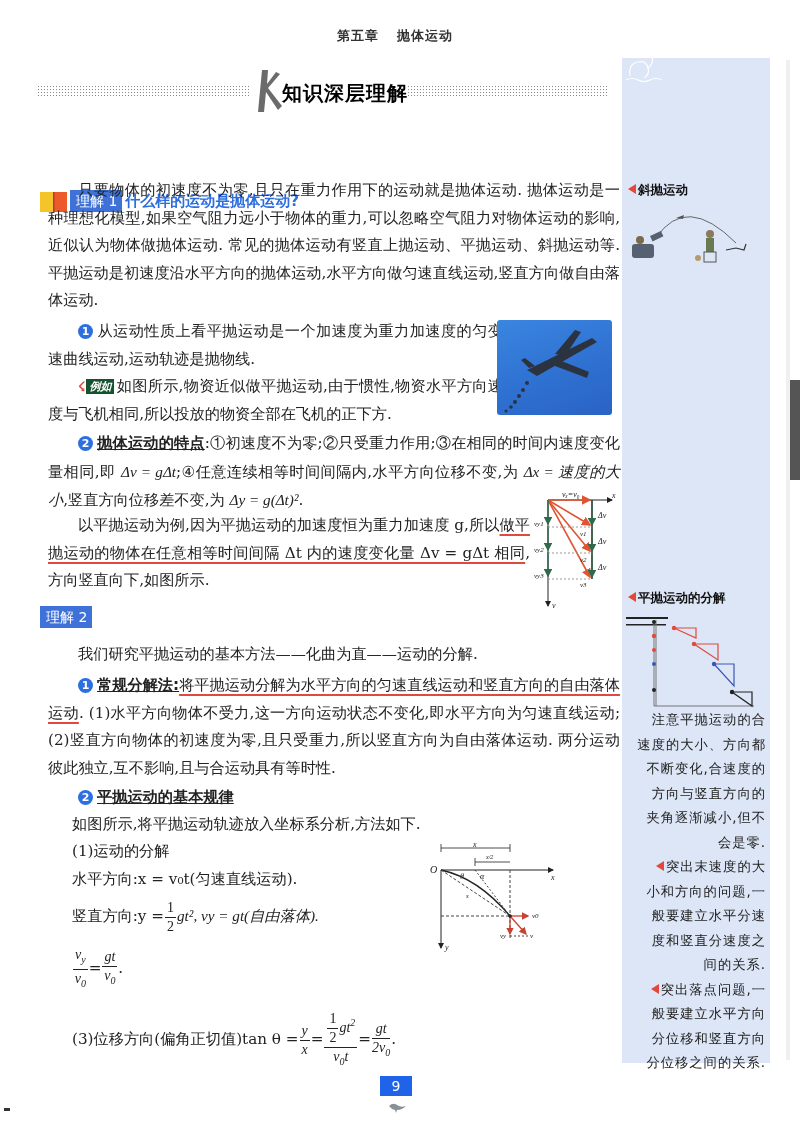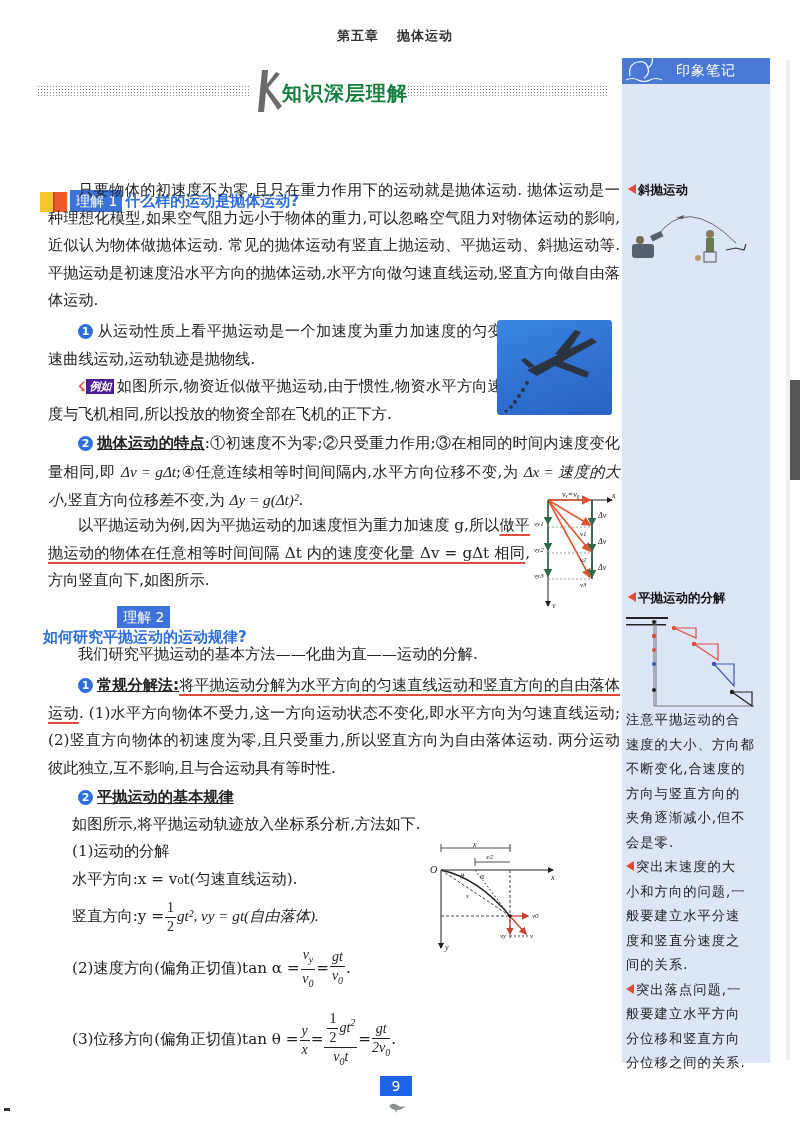--- a/index.html
+++ b/index.html
@@ -10,49 +10,49 @@
     font-family: "DejaVu Sans", sans-serif; font-weight: bold; font-size: 13px; color: #333; letter-spacing: 1px; }
   .running-head span + span { margin-left: 18px; }
   .dotline { position: absolute; height: 10px;
     background-image: repeating-linear-gradient(to right, #888 0 1px, transparent 1px 3px);
     -webkit-mask: repeating-linear-gradient(to bottom, #000 0 1px, transparent 1px 3px);
     mask: repeating-linear-gradient(to bottom, #000 0 1px, transparent 1px 3px); }
   .dotline.left { left: 38px; top: 86px; width: 212px; }
   .dotline.right { left: 408px; top: 86px; width: 200px; }
   .banner-k { position: absolute; left: 252px; top: 68px; width: 30px; height: 46px; }
   .banner-title { position: absolute; left: 282px; top: 80px; font-family: Liberation Sans, sans-serif;
-    font-weight: bold; font-size: 20px; color: #15803d; letter-spacing: 1px; }
+    font-weight: bold; font-size: 20px; color: #000000; letter-spacing: 1px; }
 
   
   .sidebar { position: absolute; left: 622px; top: 58px; width: 148px; height: 1005px; background: #dde6f6; }
   .sidebar-head { position: absolute; left: 0; top: 0; width: 148px; height: 26px; background: #4a78d6; }
   .sidebar-head-title { position: absolute; left: 54px; top: 4px; color: #fff; font-family: "DejaVu Sans", sans-serif; font-size: 14px; letter-spacing: 1px; }
   .elephant-icon { position: absolute; left: 2px; top: -8px; width: 40px; height: 34px; }
   .sb-label { position: absolute; left: 6px; font-family: "DejaVu Sans", sans-serif; font-weight: bold; font-size: 12.5px; color: #111; }
   .tri { display: inline-block; width: 0; height: 0; border-top: 5px solid transparent; border-bottom: 5px solid transparent;
     border-right: 8px solid #e4483a; margin-right: 2px; vertical-align: 0px; }
-  .sb-text { position: absolute; left: 4px; width: 140px; font-family: "DejaVu Sans", sans-serif; font-size: 13.3px; line-height: 24.5px; color: #222; letter-spacing: 1px; }
+  .sb-text { position: absolute; left: 4px; width: 140px; font-family: "DejaVu Sans", sans-serif; font-size: 13.3px; line-height: 24.5px; color: #222; letter-spacing: 1px; text-align: right; }
   .sb-text p { margin: 0; }
   .right-strip { position: absolute; left: 790px; top: 380px; width: 10px; height: 100px; background: #555; }
   .right-strip-top { position: absolute; left: 786px; top: 60px; width: 4px; height: 1000px; background: #f0f0f0; }
 
   
   .heading { position: absolute; left: 40px; height: 22px; display: flex; align-items: center; }
   .book-icon { width: 28px; height: 22px; position: relative; margin-right: 2px; }
   .heading-tag { background: #3f72d8; color: #fff; font-family: "DejaVu Sans", sans-serif; font-size: 14px; height: 22px; line-height: 22px; padding: 0 5px 0 6px; }
   .heading-title { color: #2e6fe0; font-family: "DejaVu Sans", sans-serif; font-weight: bold; font-size: 15px; margin-left: 3px; }
 
   .para { position: absolute; left: 48px; width: 572px; font-size: 15.2px; line-height: 27.5px; color: #222; text-align: justify; }
   .para .indent { display: inline-block; width: 30px; }
   .num-badge { display: inline-block; width: 15px; height: 15px; border-radius: 50%; background: #2e6fe0; color: #fff;
     font-family: "DejaVu Sans", sans-serif; font-weight: bold; font-size: 11px; line-height: 15px; text-align: center; vertical-align: 1px; margin-right: 4px; }
   .bold-sans { font-family: "DejaVu Sans", sans-serif; font-weight: bold; text-decoration: underline; }
   .ul-red { text-decoration: underline; text-decoration-color: #e04a3c; text-underline-offset: 4px; text-decoration-thickness: 1.5px; }
   .it { font-style: italic; font-family: "Liberation Serif", serif; }
-  .example-tag { display: inline-block; background: #4c1d95; color: #fff; font-family: "DejaVu Sans", sans-serif; font-weight: bold; font-style: italic;
+  .example-tag { display: inline-block; background: #14532d; color: #fff; font-family: "DejaVu Sans", sans-serif; font-weight: bold; font-style: italic;
     font-size: 11px; height: 15px; line-height: 15px; padding: 0 3px; vertical-align: 1px; margin-right: 2px; }
   .runner { display: inline-block; color: #e04a3c; font-weight: bold; font-size: 13px; margin-right: 1px; }
 
   .photo-plane { position: absolute; left: 497px; top: 320px; width: 115px; height: 95px; background: linear-gradient(160deg, #3a86e0, #2e6fd0 60%, #2a63c4); border-radius: 3px; }
 
   .math { font-family: "Liberation Serif", serif; }
   .frac { display: inline-block; vertical-align: middle; text-align: center; margin: 0 1px; }
   .frac .num { display: block; border-bottom: 1px solid #222; padding: 0 2px; line-height: 18px; font-size: 14px; }
   .frac .den { display: block; line-height: 18px; font-size: 14px; }
   sub, sup { font-size: 10px; }
@@ -165,21 +165,20 @@
   <text x="68" y="82" font-size="8" font-style="italic" fill="#222" font-family="Liberation Serif, serif">Δv</text>
 </svg>
 
 <div class="heading" style="top:606px;flex-direction:column;">
   <svg class="book-icon" viewBox="0 0 28 22">
     <rect x="0" y="2" width="13" height="20" fill="#f4c52b"></rect>
     <rect x="14" y="2" width="13" height="20" fill="#ec5a2a"></rect>
     <rect x="13" y="2" width="1.5" height="20" fill="#b33"></rect>
   </svg>
   <span class="heading-tag">理解 2</span>
-  <span class="heading-title">如何研究平抛运动的运动规律?</span>
 </div>
 
 <div class="para" style="top:641px;">
   <span class="indent"></span><span>我们研究平抛运动的基本方法——化曲为直——运动的分解.</span>
 </div>
 
 <div class="para" style="top:672px;">
   <span class="indent"></span><span class="num-badge">1</span><span class="bold-sans">常规分解法</span><span class="bold-sans">:</span><span class="ul-red">将平抛运动分解为水平方向的匀速直线运动和竖直方向的自由落体运动</span><span>. (1)水平方向物体不受力,这一方向运动状态不变化,即水平方向为匀速直线运动;(2)竖直方向物体的初速度为零,且只受重力,所以竖直方向为自由落体运动. 两分运动彼此独立,互不影响,且与合运动具有等时性.</span>
 </div>
 
@@ -188,21 +187,21 @@
 </div>
 <div class="para" style="top:811px; left:72px; width:540px;">如图所示,将平抛运动轨迹放入坐标系分析,方法如下.</div>
 <div class="para" style="top:838px; left:72px; width:300px;">(1)运动的分解</div>
 <div class="para" style="top:866px; left:72px; width:340px;">水平方向:x = v₀t(匀速直线运动).</div>
 
 <div class="para" style="top:898px; left:72px; width:340px; line-height:36px;">
   <span>竖直方向:y =</span><span class="frac math"><span class="num">1</span><span class="den">2</span></span><span class="it">gt², vy = gt(自由落体).</span>
 </div>
 
 <div class="para" style="top:946px; left:72px; width:400px; line-height:40px;">
-  <span>(2)速度方向(偏角正切值)tan α =</span><span class="frac math it"><span class="num">v<sub>y</sub></span><span class="den">v<sub>0</sub></span></span>=<span class="frac math it"><span class="num">gt</span><span class="den">v<sub>0</sub></span></span>.
+  <span class="frac math it"><span class="num">v<sub>y</sub></span><span class="den">v<sub>0</sub></span></span>=<span class="frac math it"><span class="num">gt</span><span class="den">v<sub>0</sub></span></span>.
 </div>
 
 <div class="para" style="top:1010px; left:72px; width:420px; line-height:56px;">
   <span>(3)位移方向(偏角正切值)tan θ =</span><span class="frac math it"><span class="num">y</span><span class="den">x</span></span>=<span class="frac math it"><span class="num"><span class="frac"><span class="num" style="font-style:normal;">1</span><span class="den" style="font-style:normal;">2</span></span>gt<sup>2</sup></span><span class="den">v<sub>0</sub>t</span></span>=<span class="frac math it"><span class="num">gt</span><span class="den">2v<sub>0</sub></span></span>.
 </div>
 
 <svg style="position:absolute; left:428px; top:838px;" width="135" height="115" viewBox="0 0 135 115">
   <defs>
     <marker id="bk" markerWidth="6" markerHeight="6" refX="5" refY="3" orient="auto">
         <path d="M0 0 L6 3 L0 6 Z" fill="#222"></path>
@@ -235,23 +234,20 @@
   <text x="32" y="41" font-size="8" font-style="italic" fill="#222" font-family="Liberation Serif, serif">θ</text>
   <text x="52" y="41" font-size="8" font-style="italic" fill="#222" font-family="Liberation Serif, serif">α</text>
   <text x="38" y="60" font-size="7" font-style="italic" fill="#222" font-family="Liberation Serif, serif">s</text>
   <text x="104" y="80" font-size="7" font-style="italic" fill="#222" font-family="Liberation Serif, serif">v0</text>
   <text x="72" y="100" font-size="7" font-style="italic" fill="#222" font-family="Liberation Serif, serif">vy</text>
   <text x="102" y="100" font-size="7" font-style="italic" fill="#222" font-family="Liberation Serif, serif">v</text>
   <text x="17" y="112" font-size="8" font-style="italic" fill="#222" font-family="Liberation Serif, serif">y</text>
 </svg>
 
 <div class="sidebar">
-  <div class="sidebar-head">
-    <span class="sidebar-head-title">印象笔记</span>
-  </div>
   <svg class="elephant-icon" viewBox="0 0 40 34">
     <g fill="none" stroke="#fff" stroke-width="1.2">
       <path d="M6 26 Q4 14 14 12 Q22 10 24 18 Q26 24 20 28"></path>
       <path d="M24 18 Q30 14 28 6"></path>
       <path d="M2 30 Q8 27 14 30 Q20 33 26 30 Q32 27 38 30"></path>
     </g>
     <circle cx="26" cy="2" r="1" fill="#fff"></circle>
       <circle cx="30" cy="4" r="1" fill="#fff"></circle>
       <circle cx="22" cy="3" r="1" fill="#fff"></circle>
   </svg>

